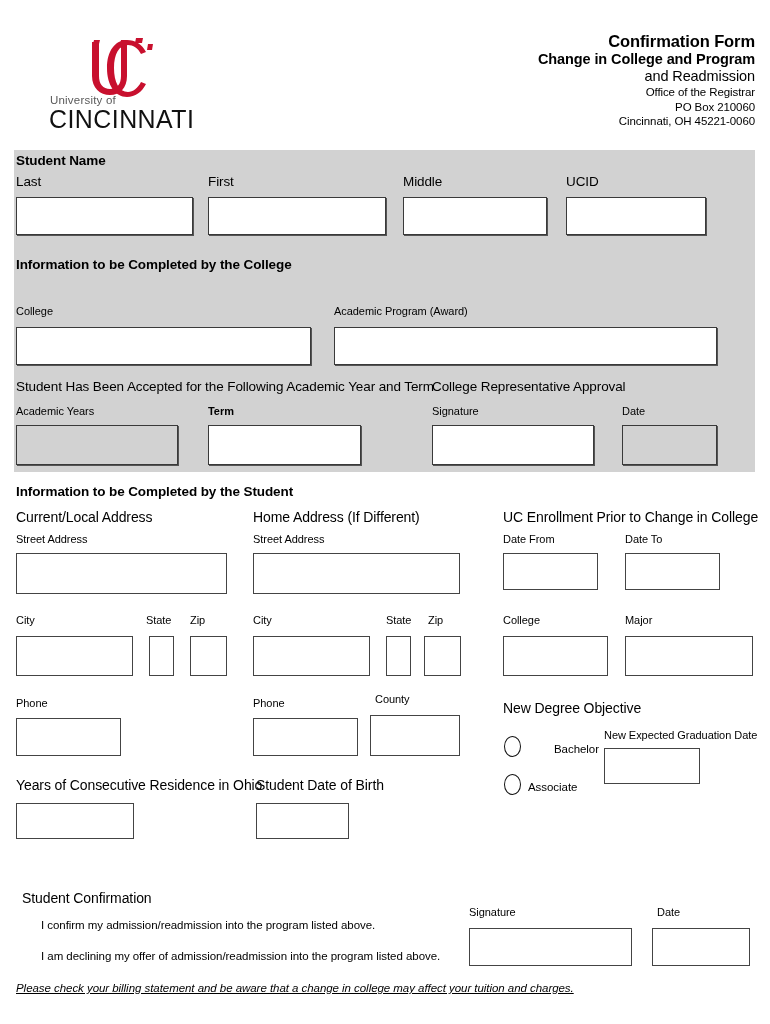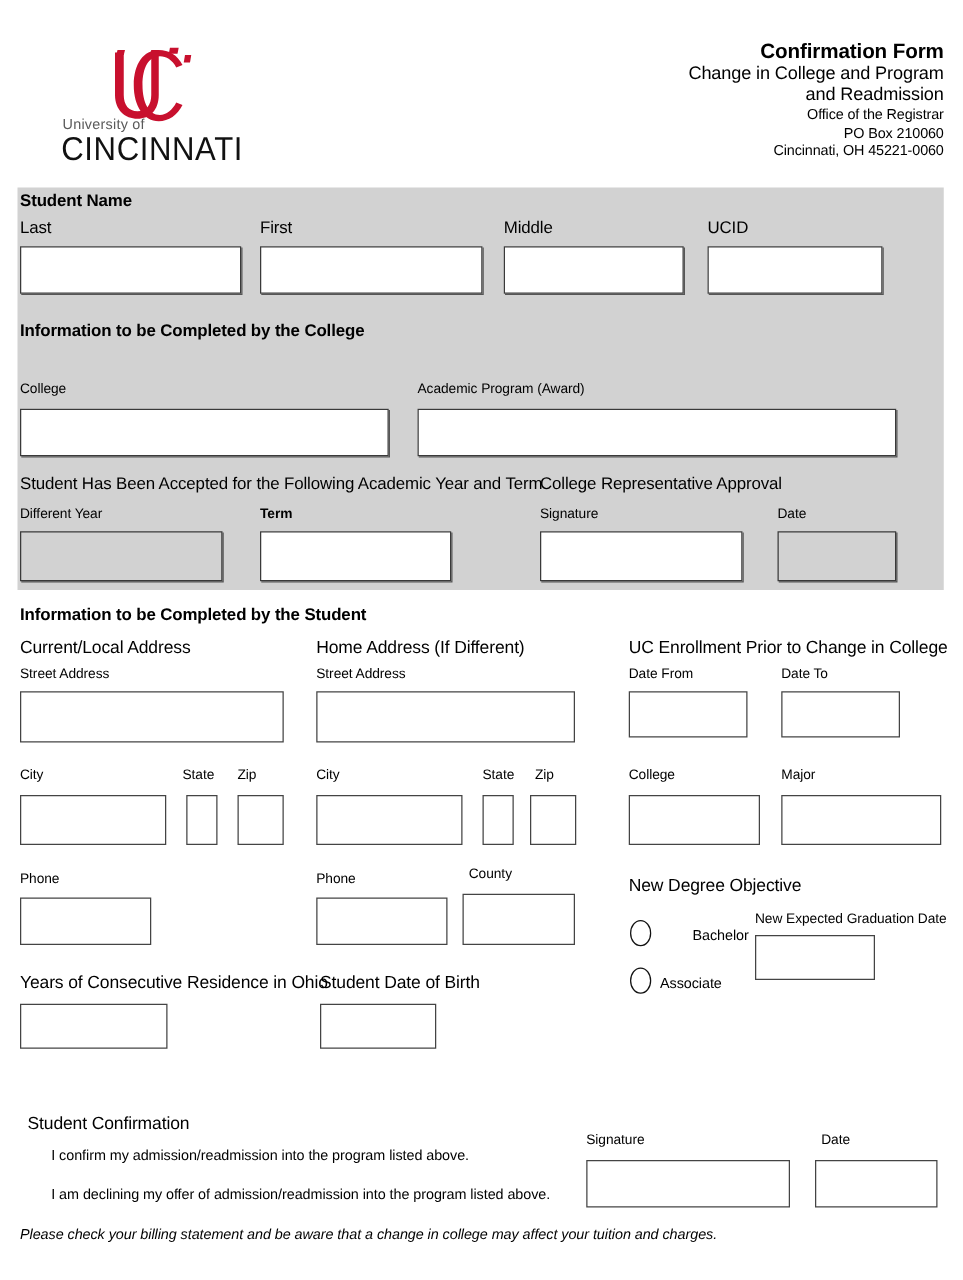--- a/index.html
+++ b/index.html
@@ -28,21 +28,21 @@
   }
   .logo-city {
     position: absolute; left: 27px; top: 66px;
     font-size: 26.5px; font-weight: 400; color: #111; letter-spacing: .5px;
     font-family: "Liberation Sans", sans-serif;
     transform: scaleX(.94); transform-origin: left top;
   }
 
   .head-block { position: absolute; right: 15px; top: 32px; text-align: right; }
   .head-t1 { font-size: 16.5px; font-weight: 700; line-height: 19px; letter-spacing: -.1px; }
-  .head-t2 { font-size: 14.5px; font-weight: 400; line-height: 17px; letter-spacing: -.1px; }
+  .head-t2 { font-size: 14.5px; font-weight: 700; line-height: 17px; letter-spacing: -.1px; }
   .head-t3 { font-size: 14.5px; font-weight: 400; line-height: 17px; letter-spacing: -.1px; }
   .head-s { font-size: 11.5px; font-weight: 400; line-height: 14.5px; letter-spacing: -.1px; }
 
   
   .band { position: absolute; left: 14px; top: 150px; width: 741px; height: 322px; background: #d2d2d2; }
 
   
   .h-sec   { position: absolute; font-size: 13.5px; font-weight: 700; letter-spacing: -.1px; white-space: nowrap; }
   .h-sub   { position: absolute; font-size: 13.5px; font-weight: 400; letter-spacing: -.1px; white-space: nowrap; }
   .h-big   { position: absolute; font-size: 14px;   font-weight: 400; letter-spacing: -.1px; white-space: nowrap; }
@@ -119,21 +119,21 @@
 
   <div class="lbl" style="left:16px;  top:305px;">College</div>
   <div class="lbl" style="left:334px; top:305px;">Academic Program (Award)</div>
 
   <div class="box" style="left:16px;  top:327px; width:295px; height:38px;"></div>
   <div class="box" style="left:334px; top:327px; width:383px; height:38px;"></div>
 
   <div class="h-sub" style="left:16px;  top:379px;">Student Has Been Accepted for the Following Academic Year and Term</div>
   <div class="h-sub" style="left:432px; top:379px;">College Representative Approval</div>
 
-  <div class="lbl" style="left:16px;  top:405px;">Different Year</div>
+  <div class="lbl" style="left:16px;  top:405px;">Academic Years</div>
   <div class="lbl" style="left:208px; top:405px;font-weight:bold;">Term</div>
   <div class="lbl" style="left:432px; top:405px;">Signature</div>
   <div class="lbl" style="left:622px; top:405px;">Date</div>
 
   <div class="box gray" style="left:16px;  top:425px; width:162px; height:40px;"></div>
   <div class="box" style="left:208px; top:425px; width:153px; height:40px;"></div>
   <div class="box" style="left:432px; top:425px; width:162px; height:40px;"></div>
   <div class="box gray" style="left:622px; top:425px; width:95px;  height:40px;"></div>
 
   <div class="h-sec" style="left:16px; top:484px;">Information to be Completed by the Student</div>
@@ -193,21 +193,21 @@
   <div class="h-big" style="left:256px; top:777px;">Student Date of Birth</div>
 
   <div class="box thin" style="left:16px;  top:803px; width:118px; height:36px;"></div>
   <div class="box thin" style="left:256px; top:803px; width:93px;  height:36px;"></div>
 
   <div class="h-big" style="left:22px; top:890px; font-weight:400;">Student Confirmation</div>
 
   <div class="body-t" style="left:41px; top:919px;">I confirm my admission/readmission into the program listed above.</div>
   <div class="body-t" style="left:41px; top:950px;">I am declining my offer of admission/readmission into the program listed above.</div>
 
-  <div class="ital" style="left:16px; top:982px;">Please check your billing statement and be aware that a change in college may affect your tuition and charges.</div>
+  <div class="ital" style="left:16px; top:982px;text-decoration:underline;">Please check your billing statement and be aware that a change in college may affect your tuition and charges.</div>
 
   <div class="lbl" style="left:469px; top:906px;">Signature</div>
   <div class="lbl" style="left:657px; top:906px;">Date</div>
 
   <div class="box thin" style="left:469px; top:928px; width:163px; height:38px;"></div>
   <div class="box thin" style="left:652px; top:928px; width:98px;  height:38px;"></div>
 
 </div>
 
 </body></html>

